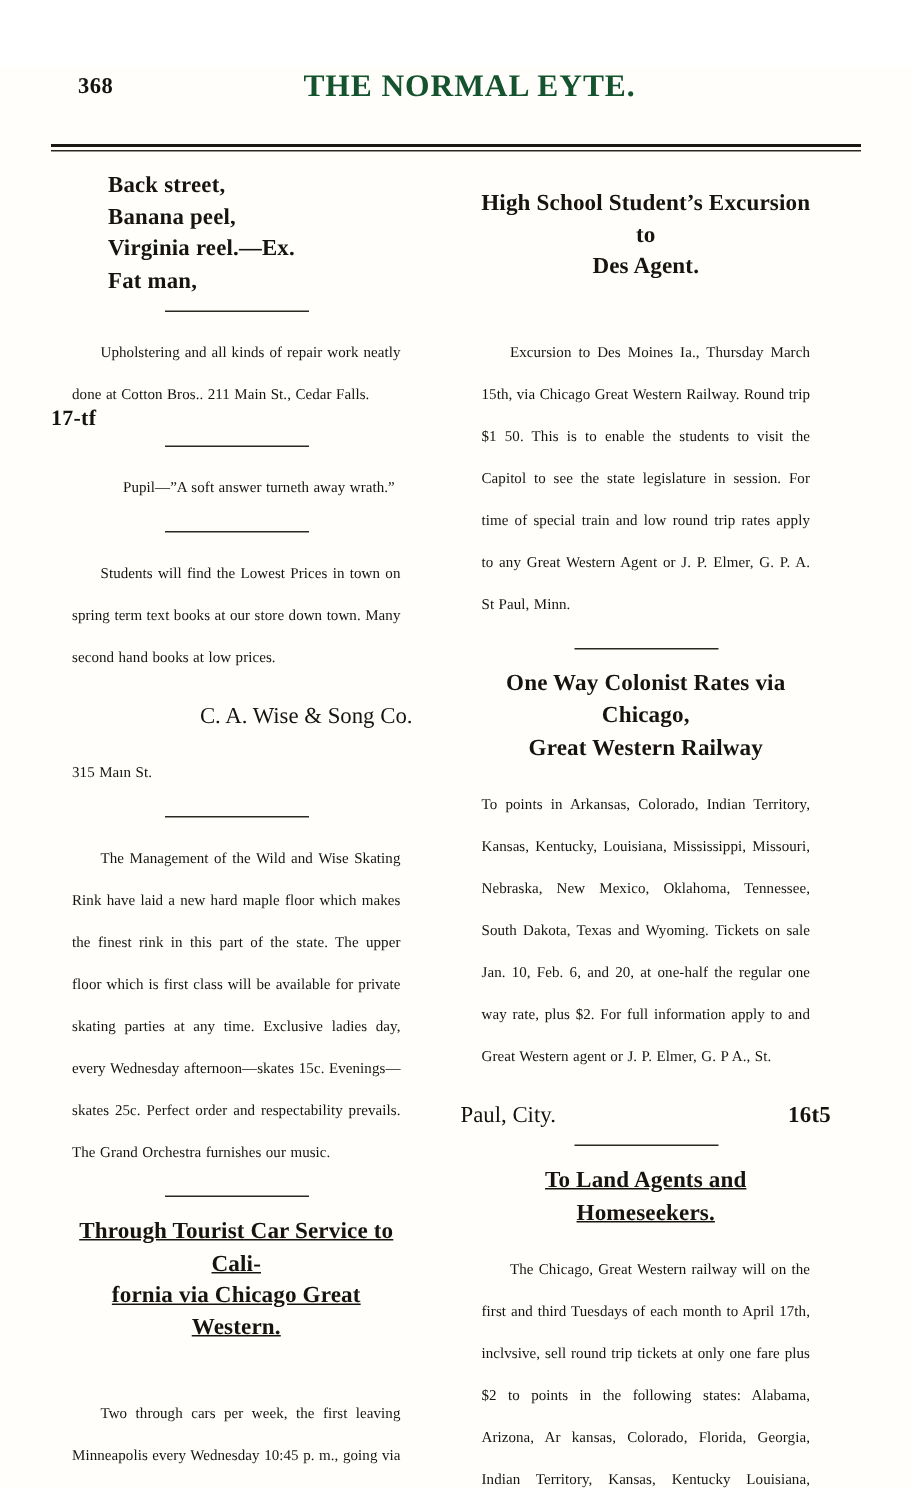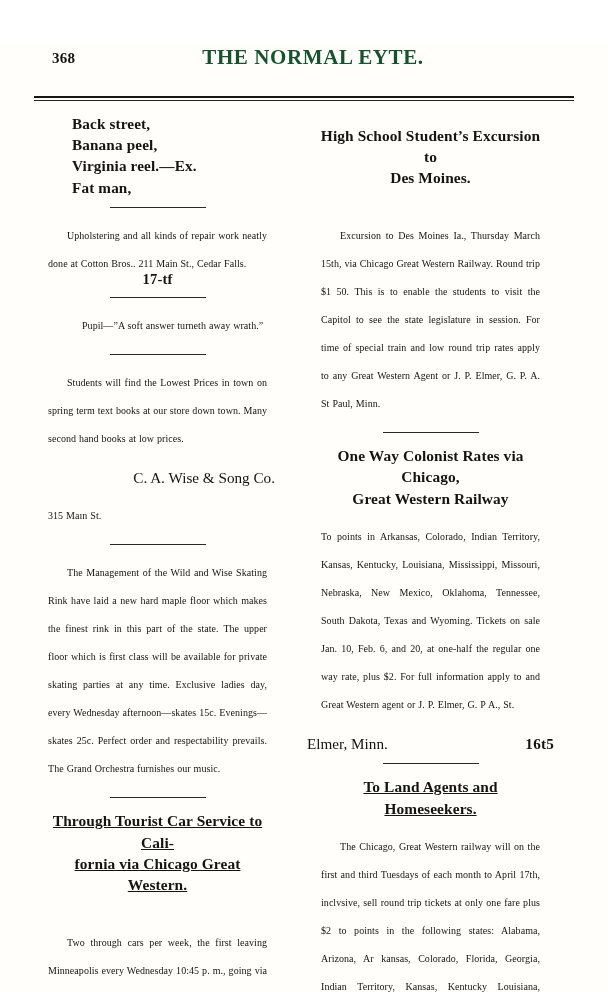--- a/index.html
+++ b/index.html
@@ -82,21 +82,21 @@
     line-height: 28px;
     text-align: justify;
     text-indent: 19px;
     letter-spacing: 0.05px;
     word-spacing: 0.4px;
   }
   p.body.noindent { text-indent: 0; }
   p.body.deep { text-indent: 34px; }
   .tail {
     display: block;
-    text-align: center;
+    text-align: left;
     margin-top: -21.4px;
     font-weight: bold;
     font-size: 14.6px;
   }
   .signature {
     display: block;
     text-align: right;
     padding-right: 6px;
     font-size: 15.2px;
     line-height: 21.4px;
@@ -181,34 +181,34 @@
       </div>
       <div class="gap-s"></div>
       <p class="body">Two through cars per week, the first leaving Minneapolis every Wednesday 10:45 p. m., going via Kansas City &amp; Rock Island—El Paso ıoute, arriving Lós 12:55 p. m. Sunday; the second leaving Minneapolis 10:20 a. m., every Thursday going via Kansas City and Santa Fe route, arriving Los Angeles 8:35 a. m., San Diego 12:45 p. m., Monday. For leaving time at your station and further information apply to any Great Western agent or J. P. Elıner, G. P. A., St.</p>
 
     </div>
 
     <div class="col">
 
       <div class="heading">
         <span>High School Student’s Excursion to</span>
-        <span class="l2">Des Moines.</span>
+        <span class="l2">Des Agent.</span>
       </div>
       <div class="gap-s"></div>
       <p class="body">Excursion to Des Moines Ia., Thursday March 15th, via Chicago Great Western Railway. Round trip $1 50. This is to enable the students to visit the Capitol to see the state legislature in session. For time of special train and low round trip rates apply to any Great Western Agent or J. P. Elmer, G. P. A. St Paul, Minn.</p>
 
       <div class="divider"></div>
 
       <div class="heading">
         <span>One Way Colonist Rates via Chicago,</span>
         <span class="l2">Great Western Railway</span>
       </div>
       <p class="body noindent">To points in Arkansas, Colorado, Indian Territory, Kansas, Kentucky, Louisiana, Mississippi, Missouri, Nebraska, New Mexico, Oklahoma, Tennessee, South Dakota, Texas and Wyoming. Tickets on sale Jan. 10, Feb. 6, and 20, at one-half the regular one way rate, plus $2. For full information apply to and Great Western agent or J. P. Elmer, G. P A., St.</p>
       <div class="endline">
-        <span>Elmer, Minn.</span>
+        <span>Paul, City.</span>
         <span class="code">16t5</span>
       </div>
 
       <div class="divider"></div>
 
       <div class="heading flush">To Land Agents and Homeseekers.</div>
       <p class="body">The Chicago, Great Western railway will on the first and third Tuesdays of each month to April 17th, inclvsive, sell round trip tickets at only one fare plus $2 to points in the following states: Alabama, Arizona, Ar kansas, Colorado, Florida, Georgia, Indian Territory, Kansas, Kentucky Louisiana, Mexico, Mississlppi, Mis souri, Nebraska, Nevada, New Mexico, North Carolina, Tennessee, Texas, Uiah, Wyoming and Virginia. Tickets at same rate. on sale to points in Alberta, Canadian Northwest, Assiniboia, Manitoba, Montana and Western Ontario on the first and third Tuesday of March and April. For further information apply to any Great Western Agent or J. P. Elmer, G. P. A. St.</p>
 
     </div>
   </div>

